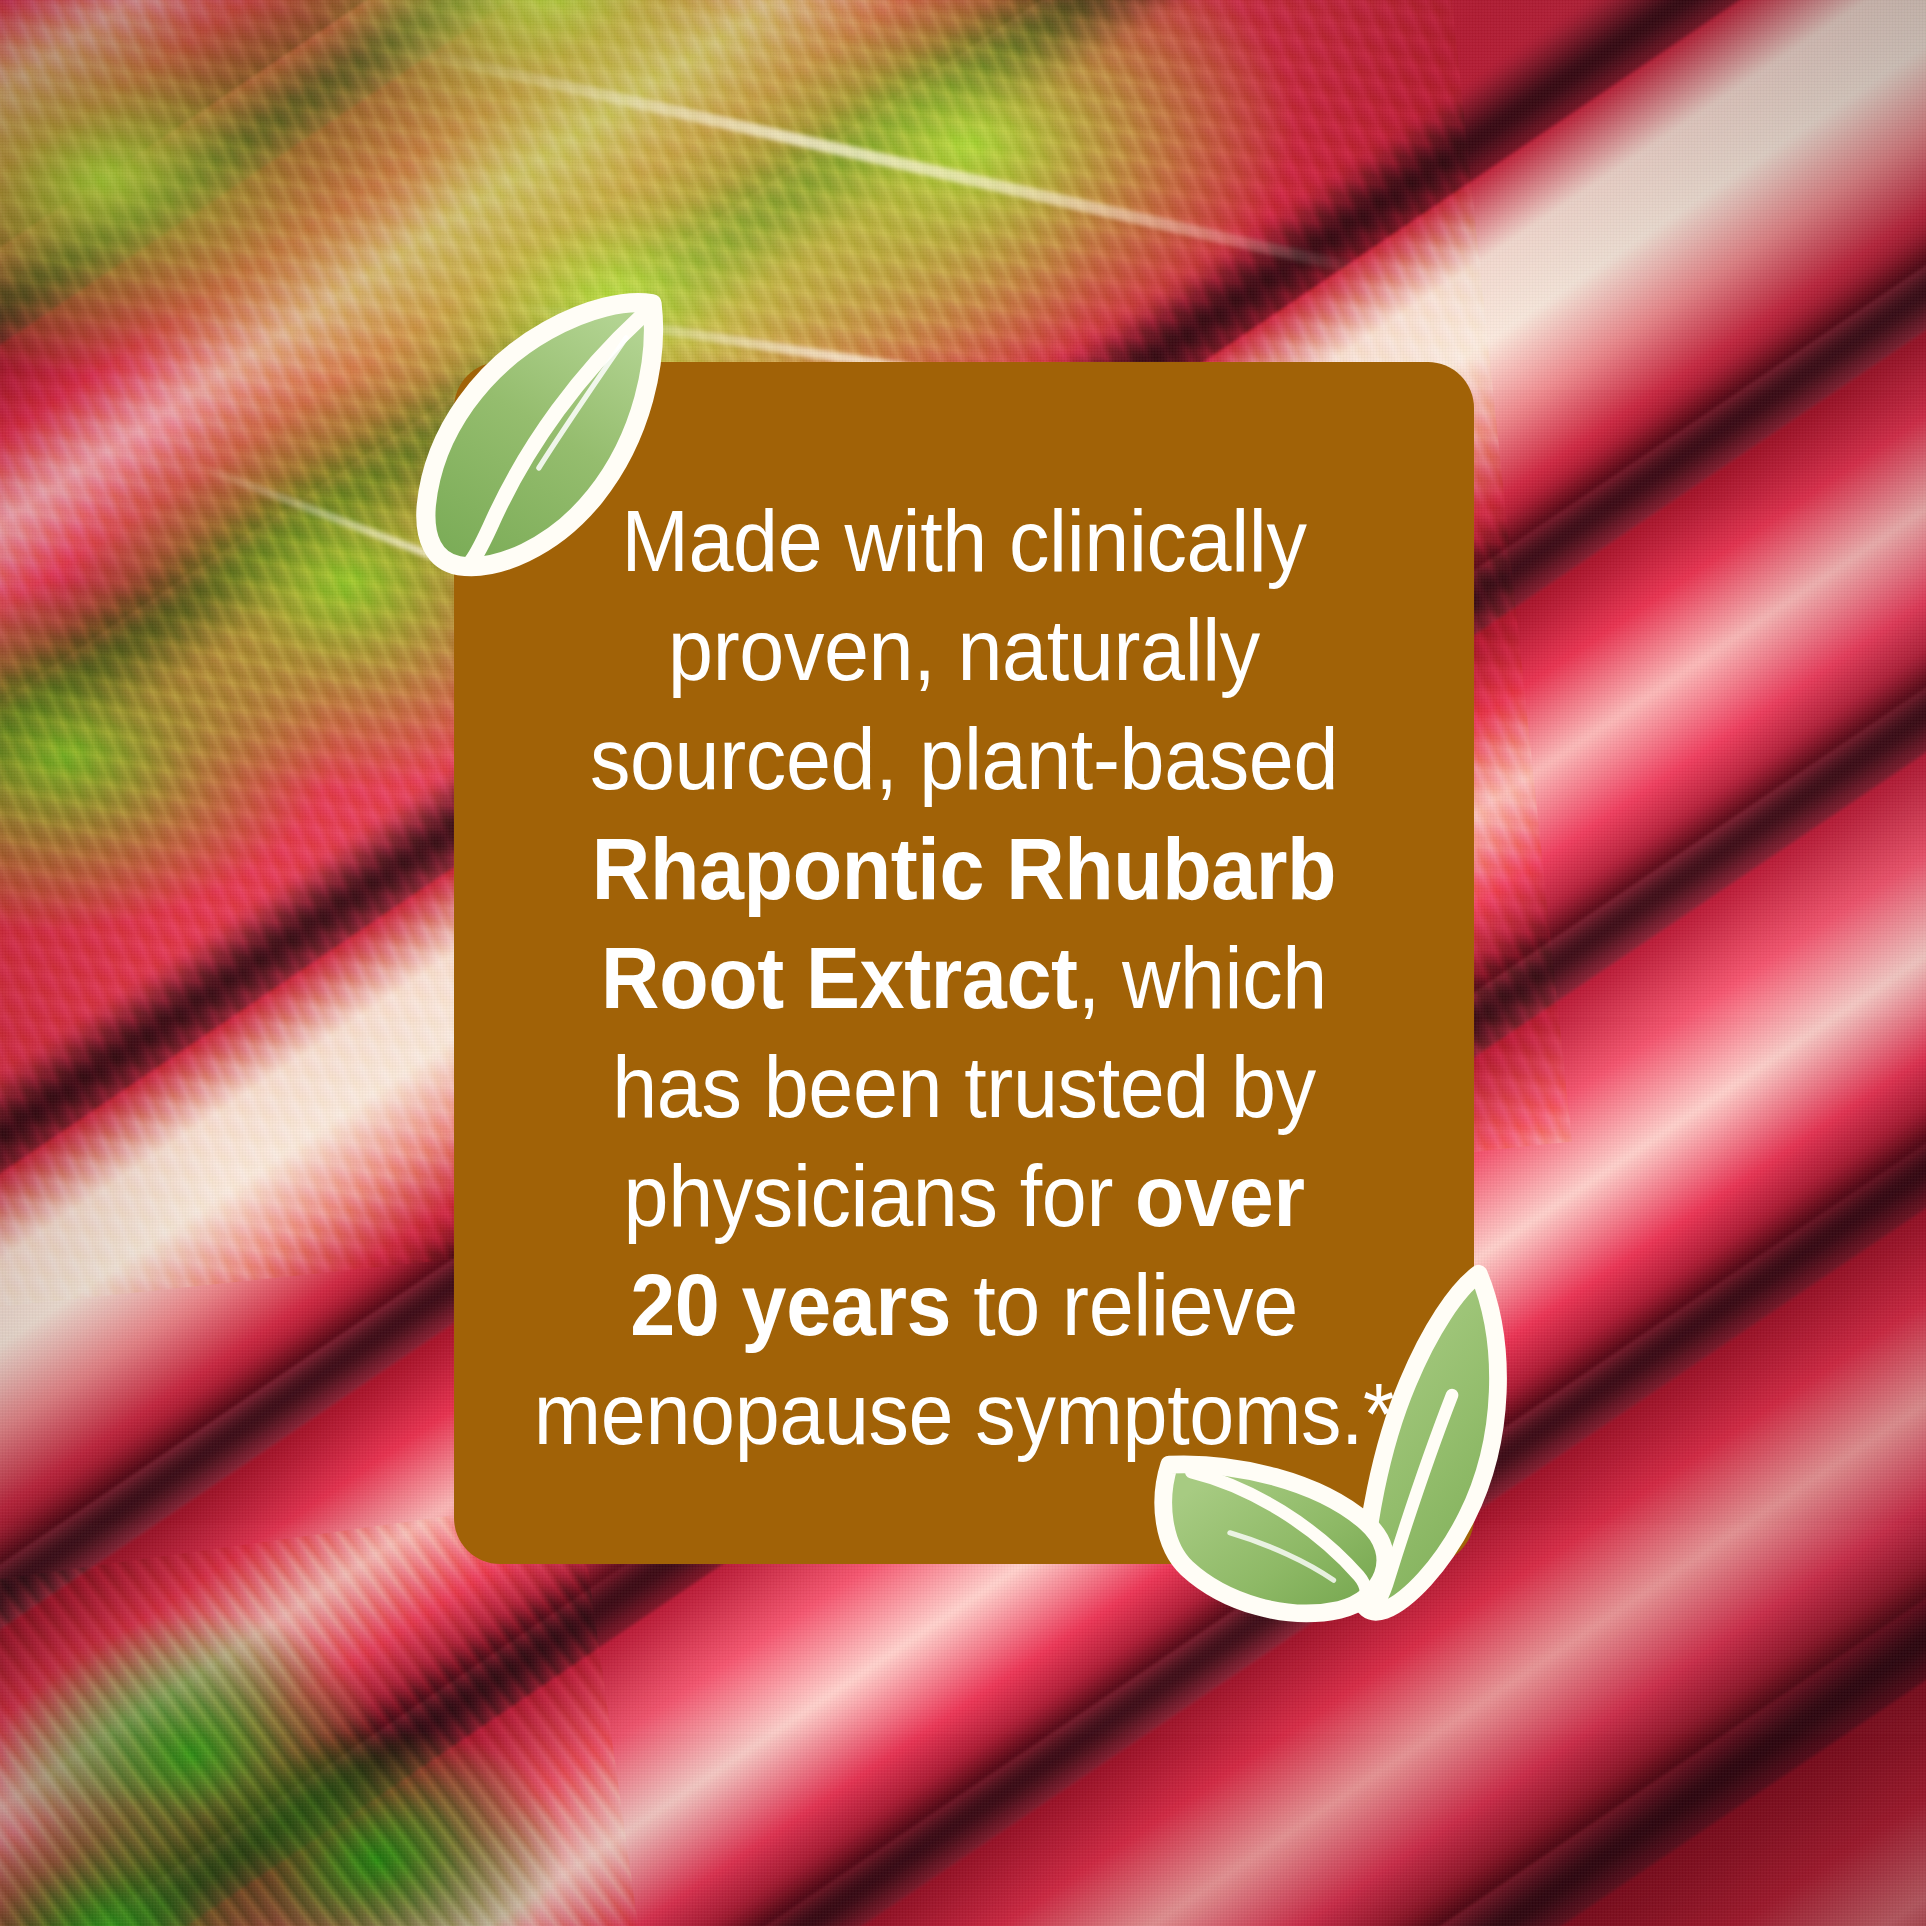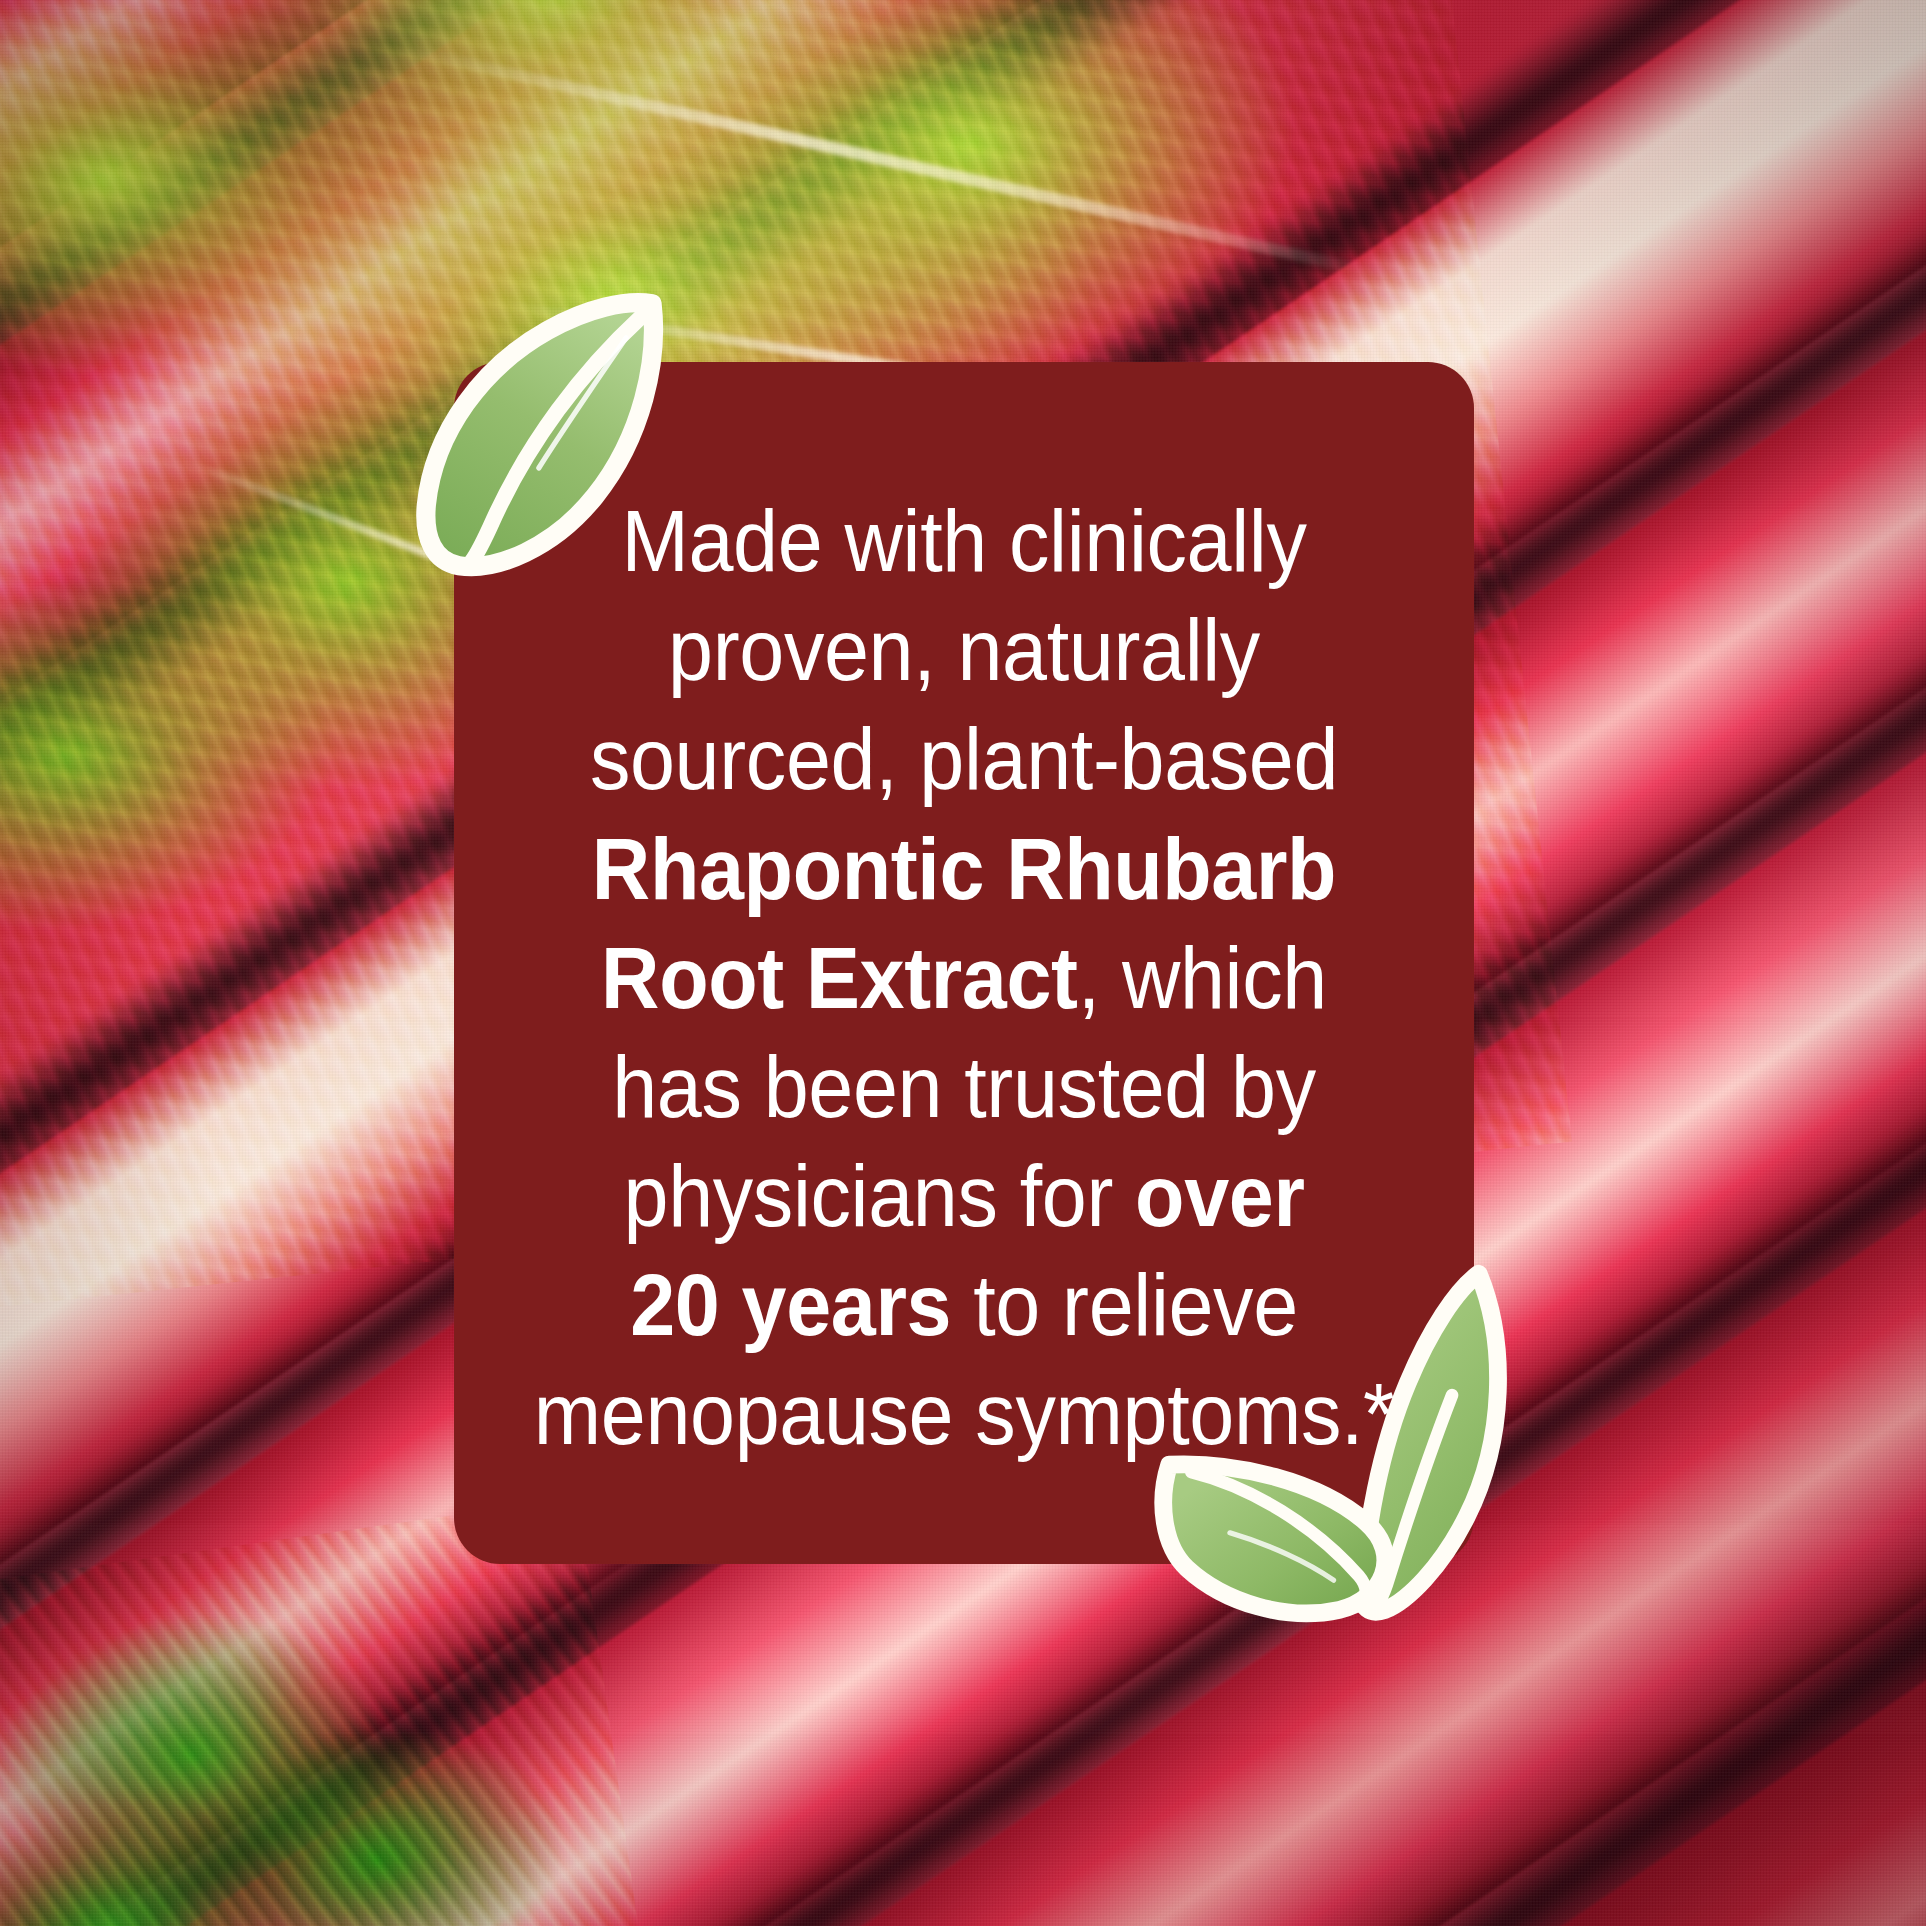--- a/index.html
+++ b/index.html
@@ -142,21 +142,21 @@
     pointer-events: none;
   }
 
   
   .card {
     position: absolute;
     left: 454px;
     top: 362px;
     width: 1020px;
     height: 1202px;
-    background: #7f1d1d;
+    background: #a16207;
     border-radius: 46px;
     z-index: 5;
   }
   .card-text {
     position: absolute;
     left: 43px;
     right: 43px;
     top: 124px;
     text-align: center;
     color: #ffffff;

